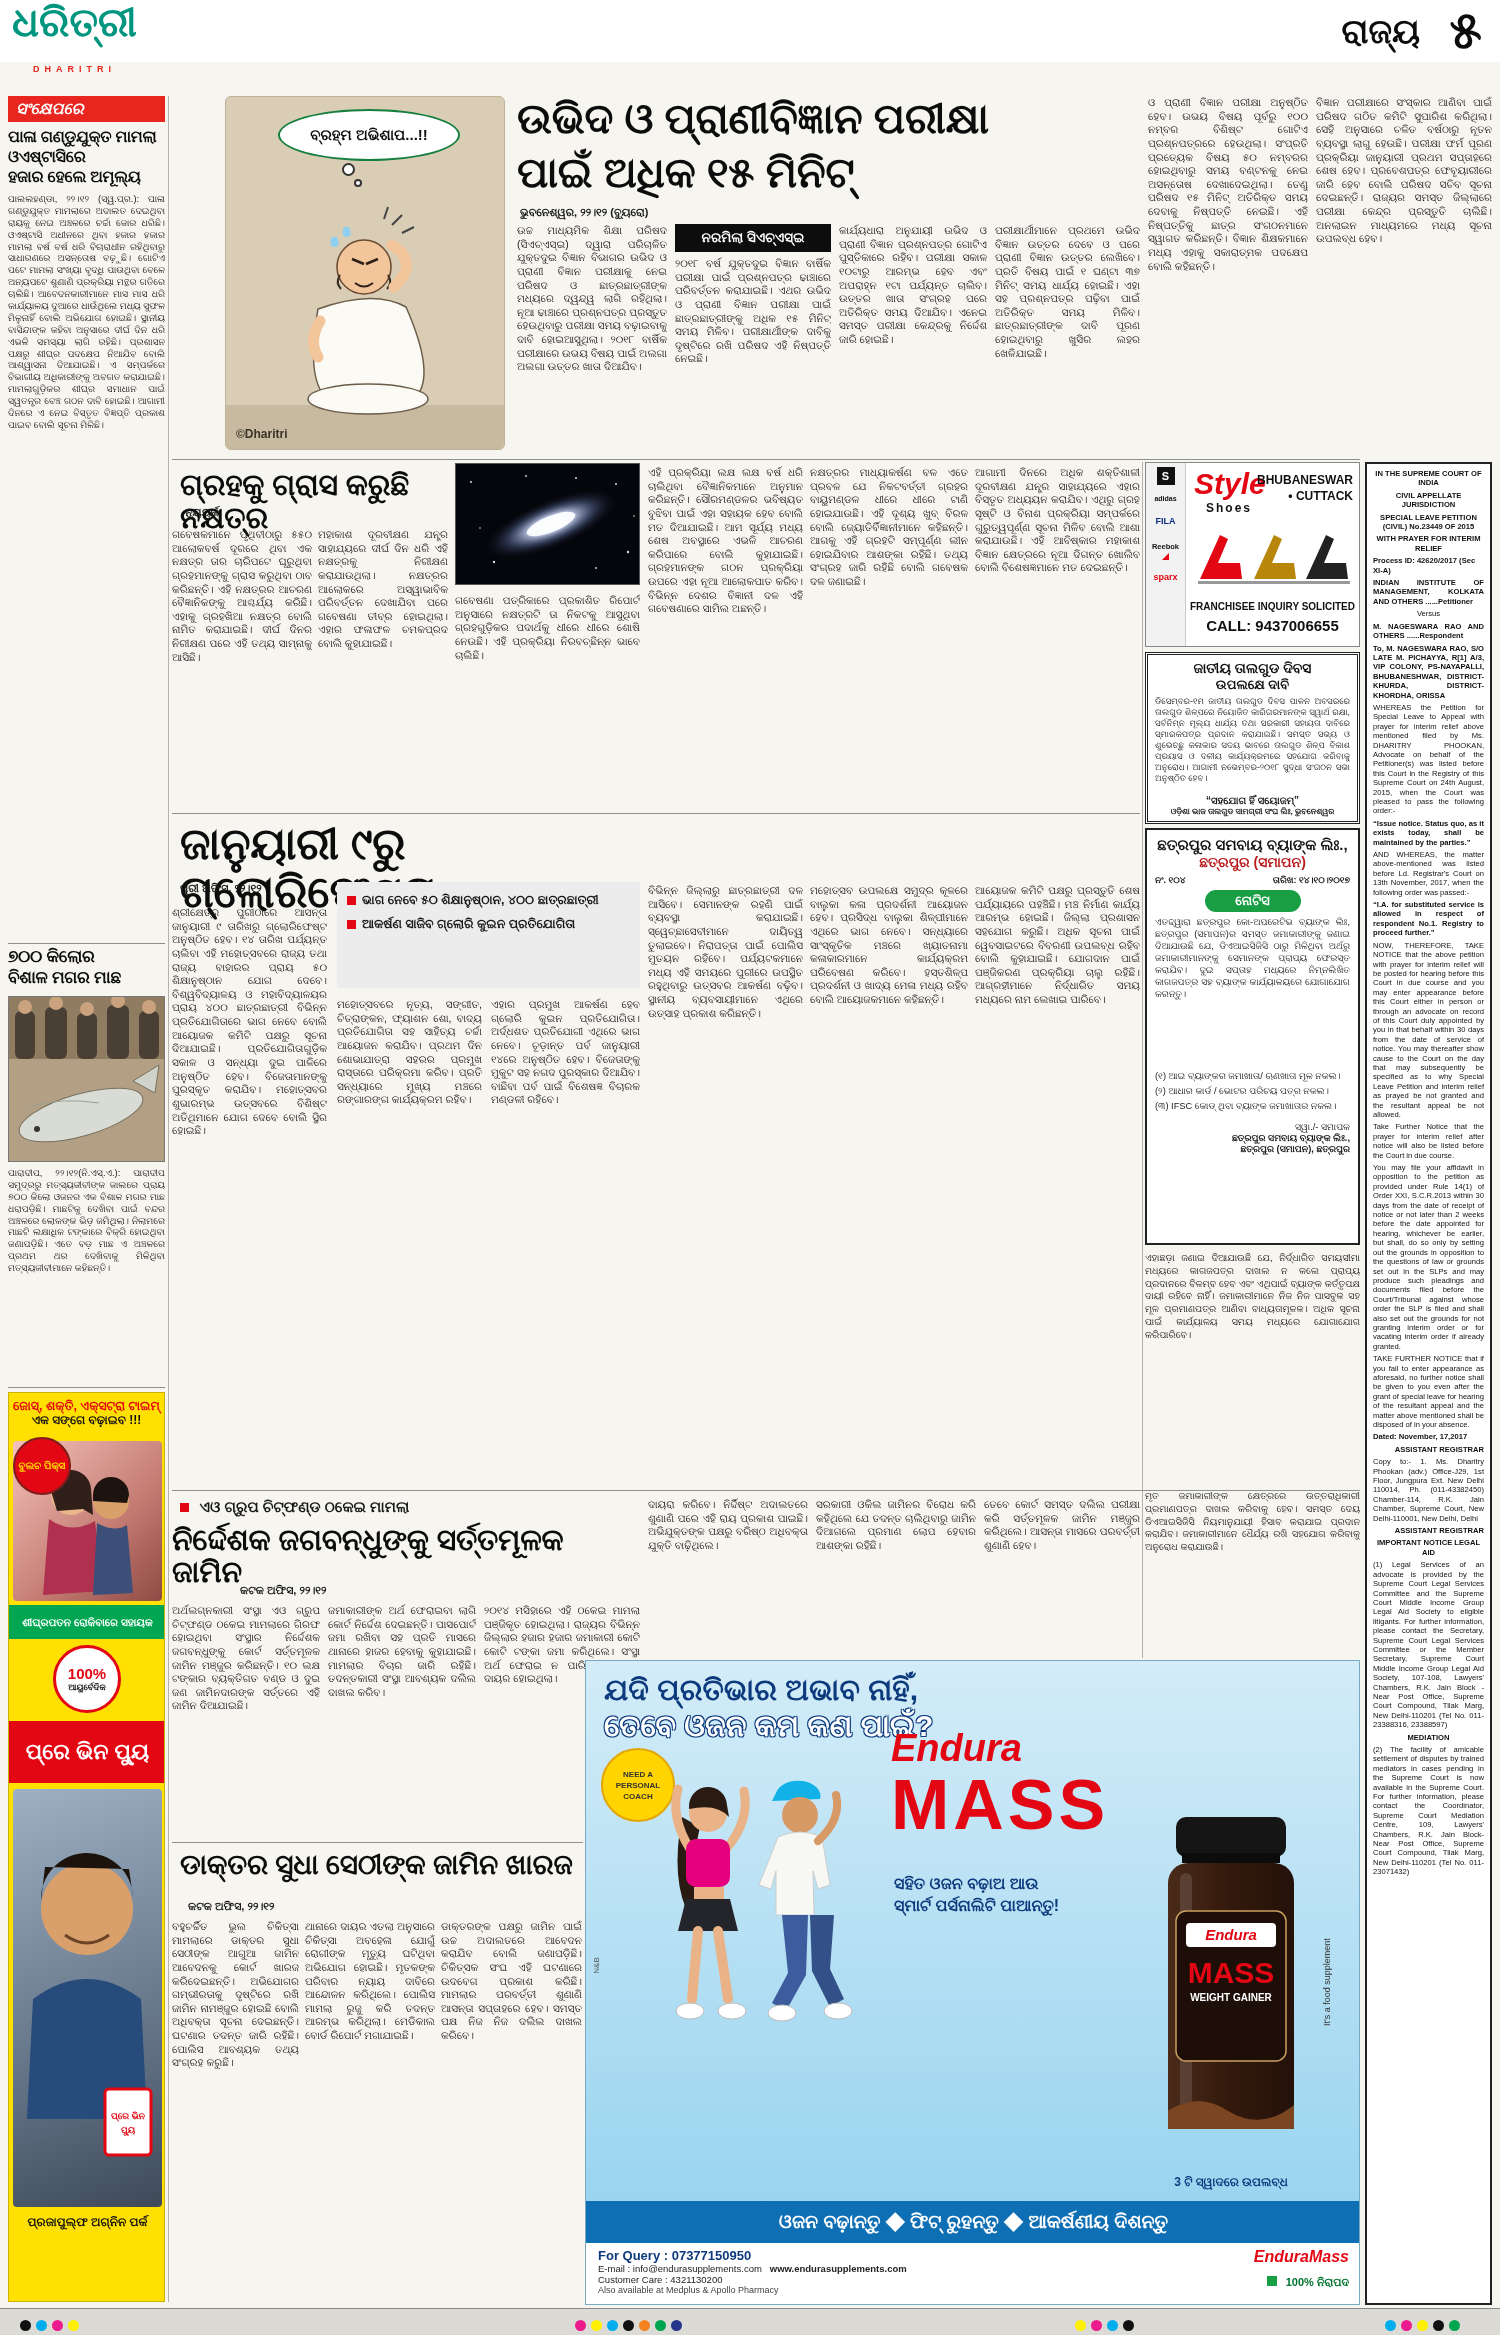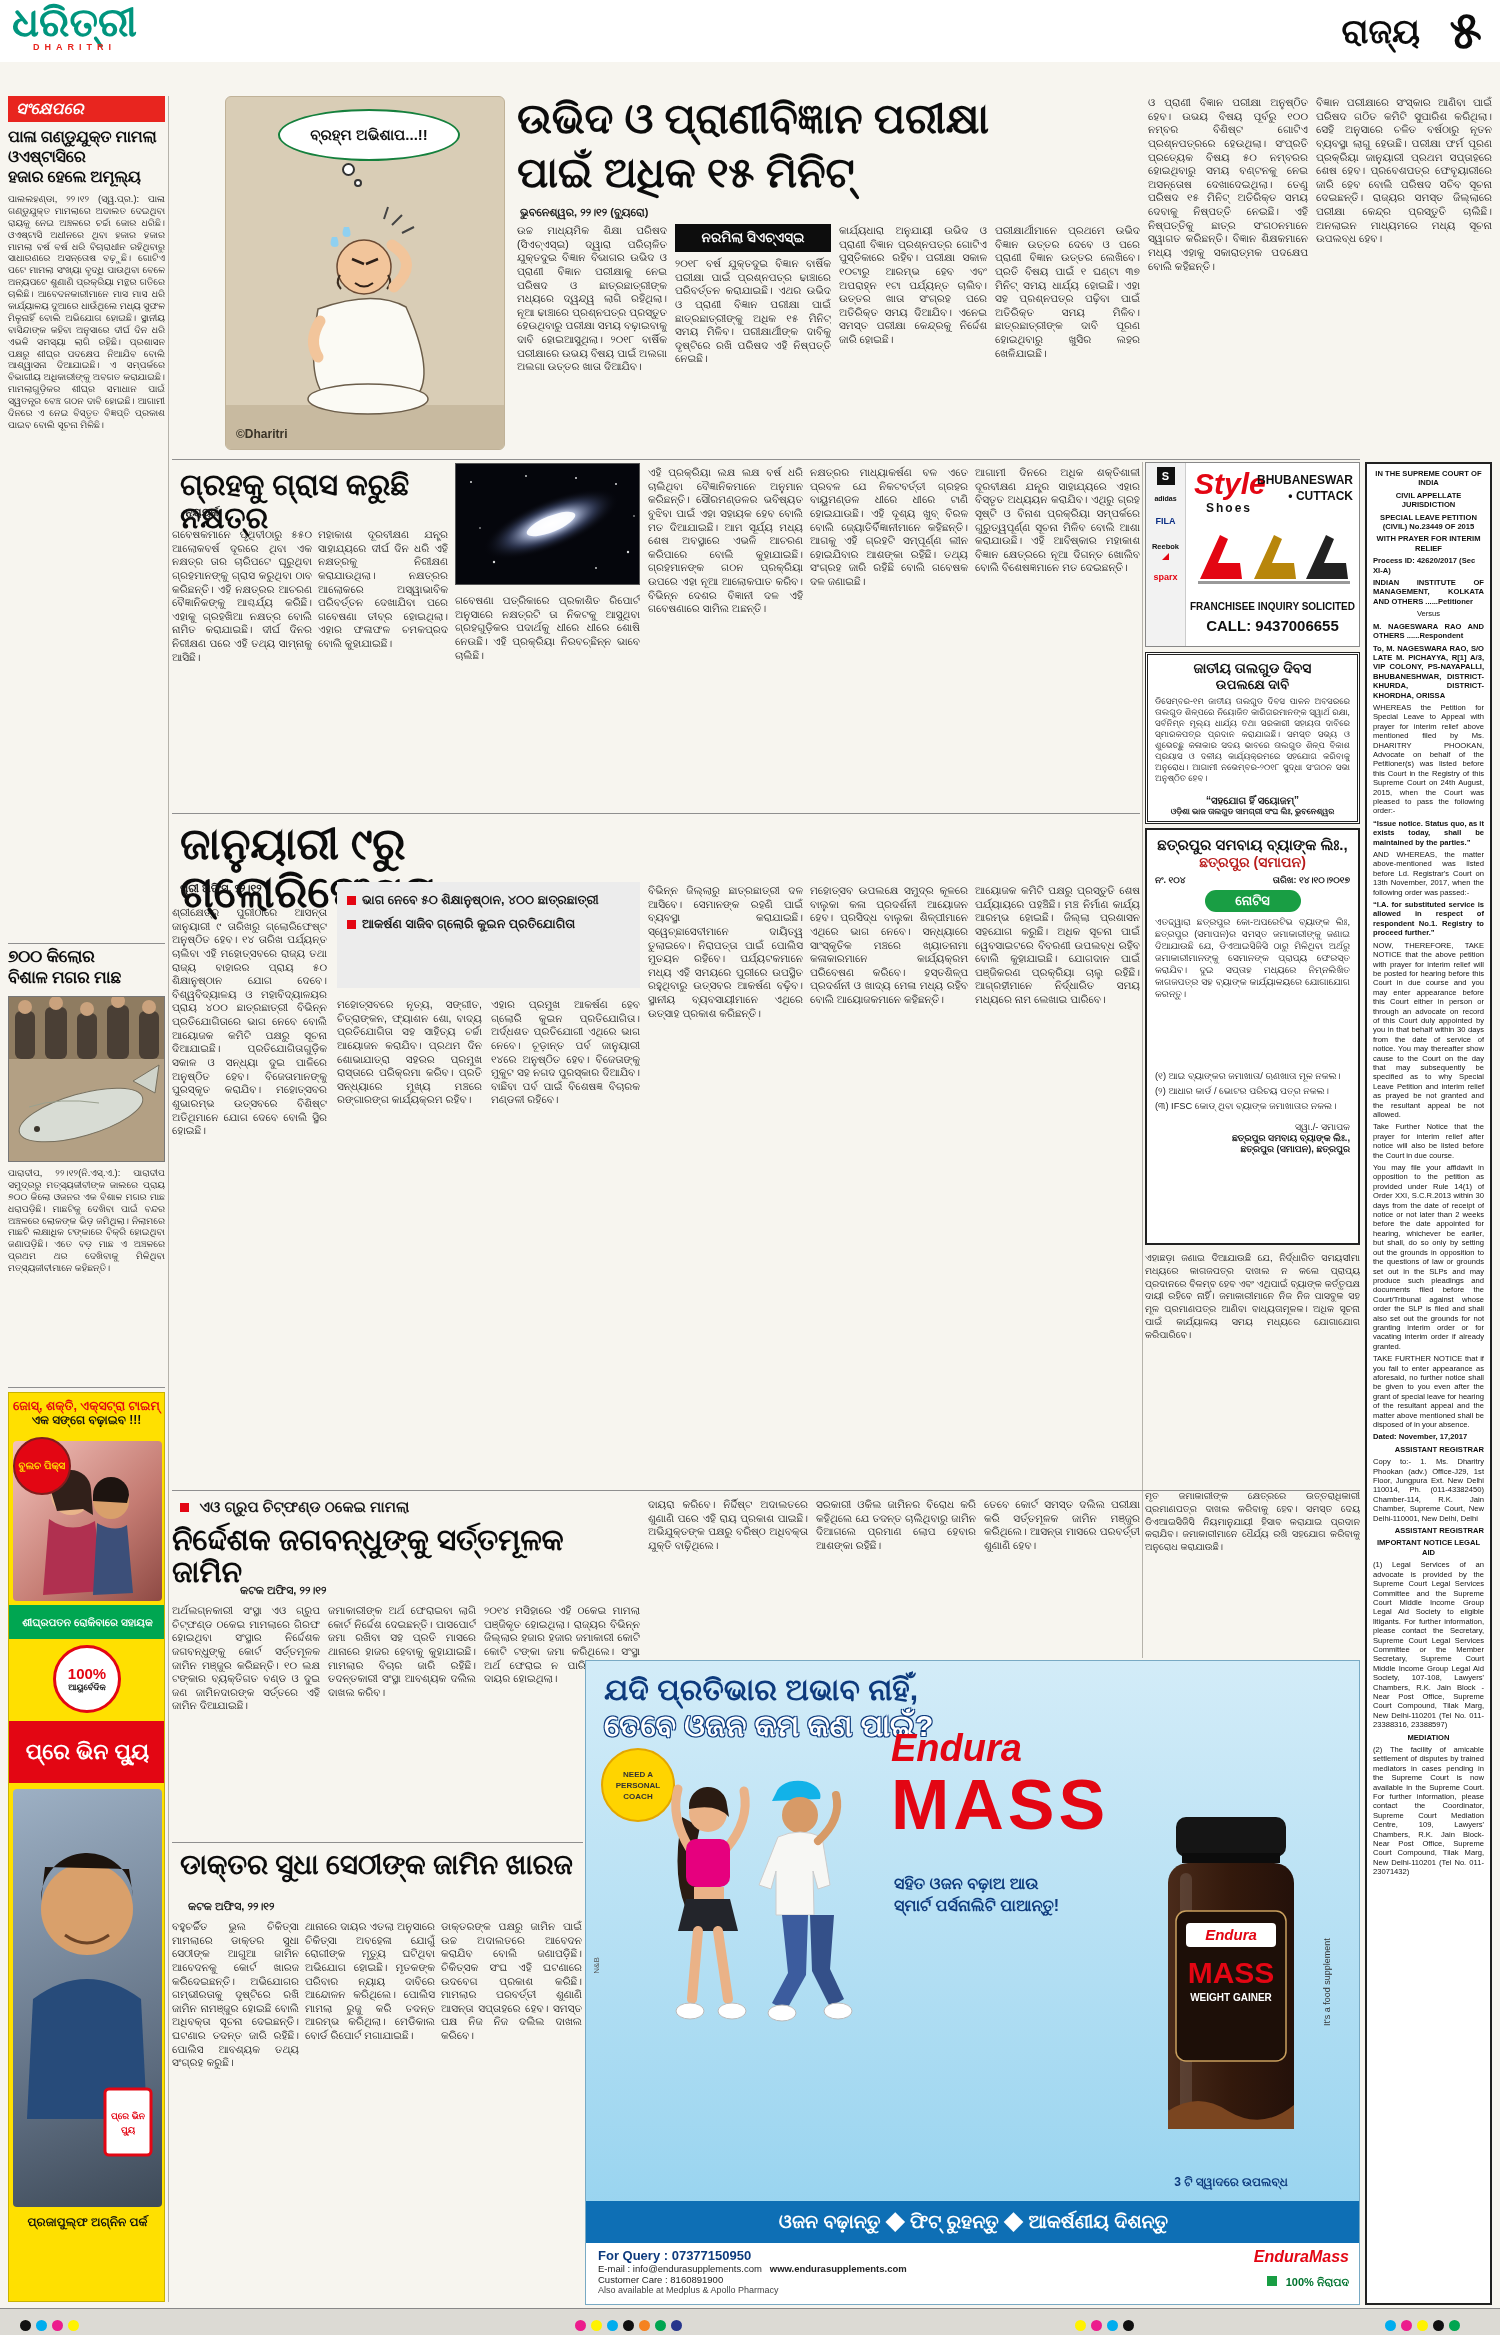--- a/index.html
+++ b/index.html
@@ -21,21 +21,21 @@
   .legal-p { margin-bottom:3px; }
 </style>
 </head>
 <body>
 
 <div class="page">
 
   <div class="abs" style="left:0;top:0;width:1500px;height:62px;background:#fff;">
     <div class="abs" style="left:12px;top:2px;">
       <div style="font-size:40px;font-weight:800;color:#00957e;line-height:1;">ଧରିତ୍ରୀ</div>
-      <div style="font-size:9px;font-weight:700;color:#e8251f;letter-spacing:5px;text-align:center;">DHARITRI</div>
+      <div style="font-size:9px;font-weight:700;color:#e8251f;letter-spacing:5px;text-align:center;margin-top:22px;">DHARITRI</div>
     </div>
     <div class="abs" style="right:80px;top:12px;font-size:34px;font-weight:800;color:#0c0c0c;">ରାଜ୍ୟ</div>
     <div class="abs" style="right:18px;top:0;font-size:52px;font-weight:800;color:#0c0c0c;">୫</div>
   </div>
 
   <div class="vline" style="left:168px;top:96px;height:2206px;"></div>
   <div class="vline" style="left:1142px;top:462px;height:1196px;"></div>
   <div class="hline" style="left:172px;top:459px;width:1188px;"></div>
   <div class="hline" style="left:172px;top:813px;width:968px;"></div>
   <div class="hline" style="left:172px;top:1490px;width:1188px;"></div>
@@ -342,21 +342,21 @@
     <div style="position:absolute;left:2px;top:300px;transform:rotate(-90deg);font-size:8px;color:#555;">N&amp;B</div>
     <div style="position:absolute;left:0;top:540px;width:775px;height:42px;background:#0e6fb5;color:#fff;font-weight:800;font-size:19px;display:flex;align-items:center;justify-content:center;">ଓଜନ ବଢ଼ାନ୍ତୁ ◆ ଫିଟ୍ ରୁହନ୍ତୁ ◆ ଆକର୍ଷଣୀୟ ଦିଶନ୍ତୁ</div>
     <div style="position:absolute;left:0;top:582px;width:775px;height:63px;background:#fff;padding:5px 12px;">
       <div style="display:flex;justify-content:space-between;">
         <div>
           <div style="font-size:13px;font-weight:800;color:#0d3a7d;">For Query : 07377150950</div>
           <div style="font-size:9.5px;color:#222;">
             <span>E-mail : info@endurasupplements.com</span>&nbsp;&nbsp;
             <span style="font-weight:bold;">www.endurasupplements.com</span>
           </div>
-          <div style="font-size:9.5px;color:#222;">Customer Care : 8160891900</div>
+          <div style="font-size:9.5px;color:#222;">Customer Care : 4321130200</div>
           <div style="font-size:9px;color:#444;">Also available at Medplus &amp; Apollo Pharmacy</div>
         </div>
         <div style="text-align:right;">
           <div style="font-size:16px;font-weight:800;color:#e30613;font-style:italic;">EnduraMass</div>
           <div style="margin-top:6px;">
             <span style="display:inline-block;width:10px;height:10px;background:#199e44;margin-right:4px;"></span>
             <span style="font-size:11px;font-weight:800;color:#00732e;">100% ନିରାପଦ</span>
           </div>
         </div>
       </div>

